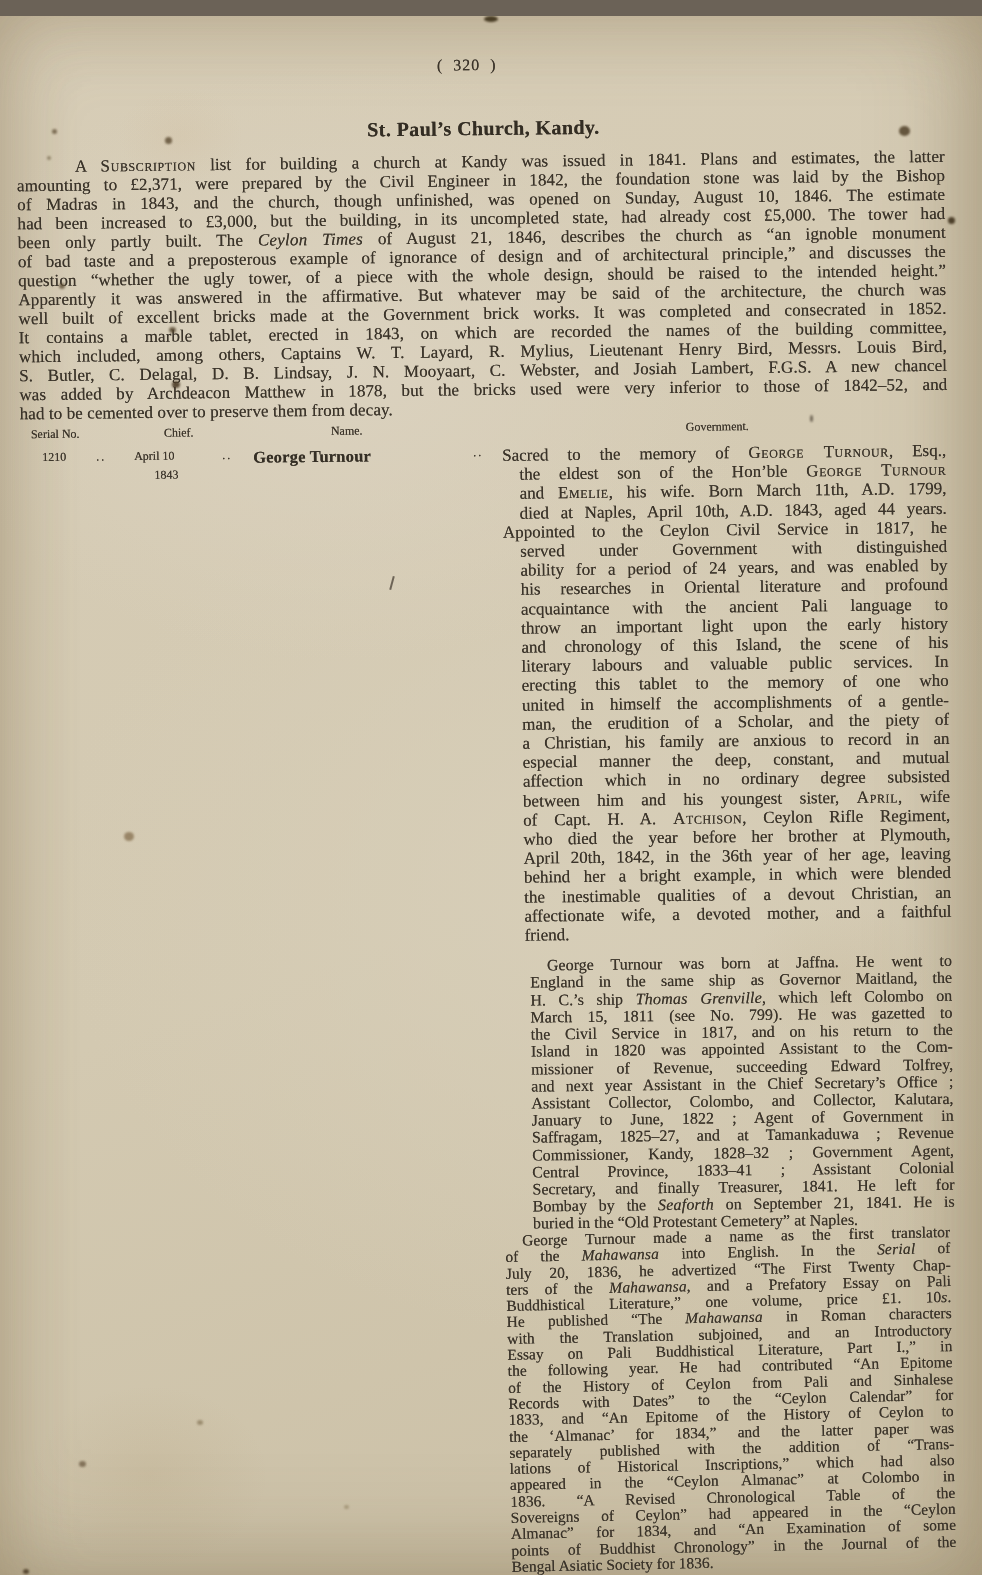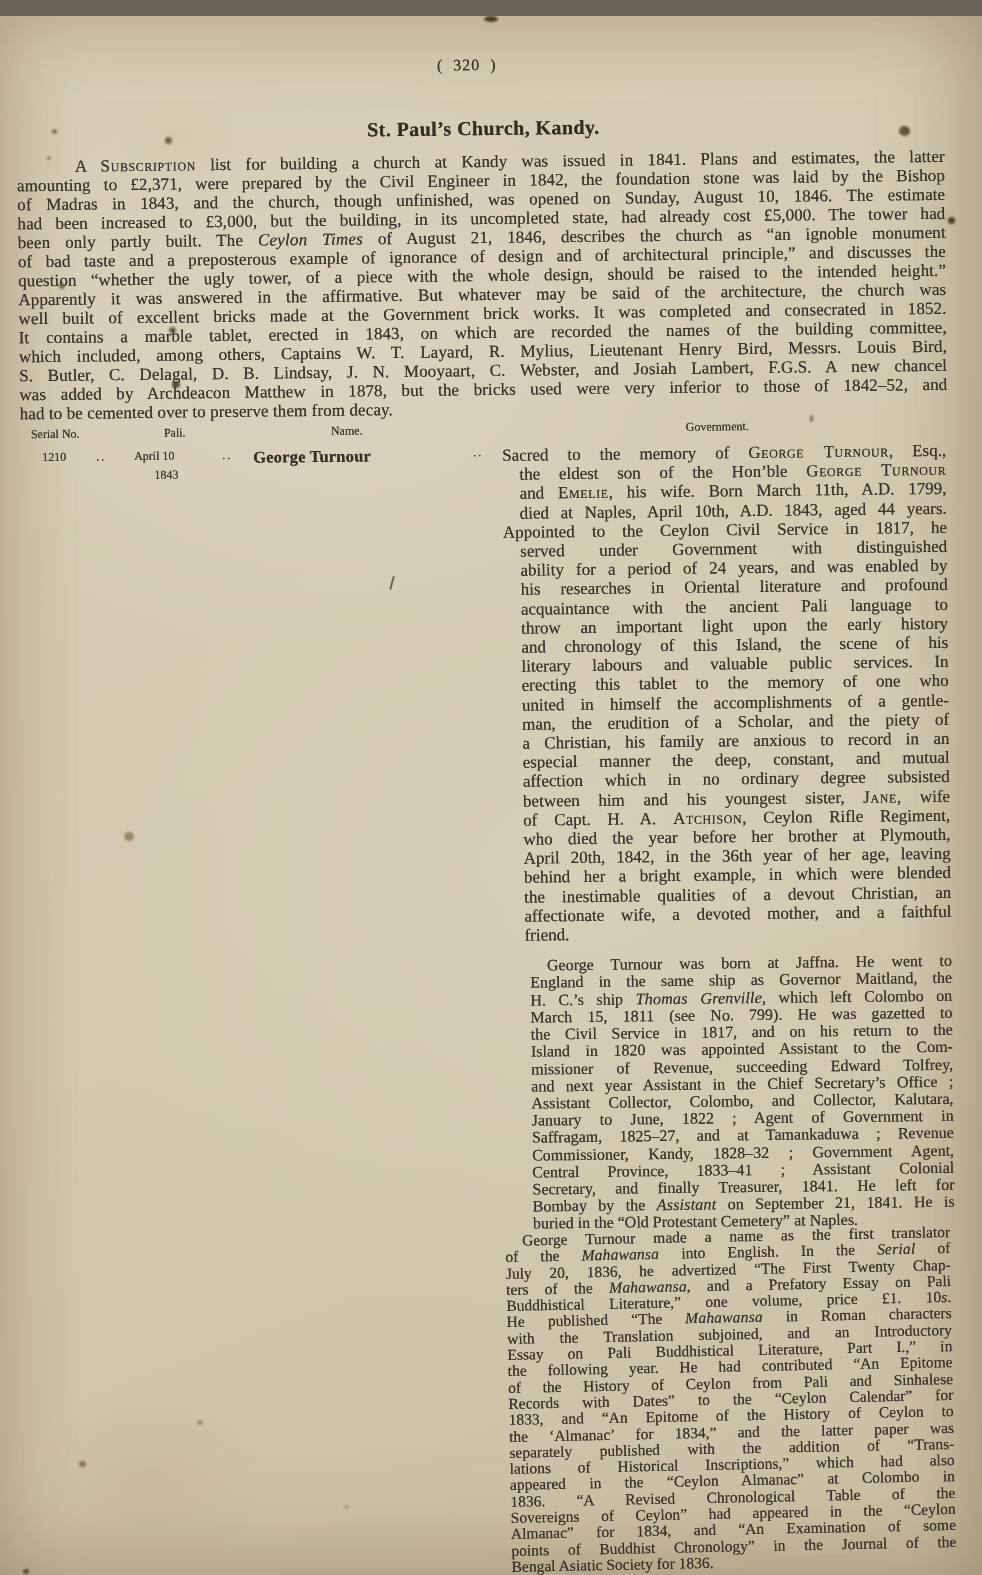--- a/index.html
+++ b/index.html
@@ -69,21 +69,21 @@
         <div class="line">Apparently it was answered in the affirmative.  But whatever may be said of the architecture, the church was</div>
         <div class="line">well built of excellent bricks made at the Government brick works.  It was completed and consecrated in 1852.</div>
         <div class="line">It contains a marble tablet, erected in 1843, on which are recorded the names of the building committee,</div>
         <div class="line">which included, among others, Captains W. T. Layard, R. Mylius, Lieutenant Henry Bird, Messrs. Louis Bird,</div>
         <div class="line">S. Butler, C. Delagal, D. B. Lindsay, J. N. Mooyaart, C. Webster, and Josiah Lambert, F.G.S.  A new chancel</div>
         <div class="line">was added by Archdeacon Matthew in 1878, but the bricks used were very inferior to those of 1842–52, and</div>
         <div class="line">had to be cemented over to preserve them from decay.</div>
       </div>
 
     <div class="th th-serial">Serial No.</div>
-    <div class="th th-date">Pali.</div>
+    <div class="th th-date">Chief.</div>
     <div class="th th-name">Name.</div>
     <div class="th th-insc">Government.</div>
 
     <div class="cell c-serial">1210</div>
     <div class="cell c-sep1 sep">..</div>
     <div class="cell c-date1">April 10</div>
     <div class="cell c-date2">1843</div>
     <div class="cell c-sep2 sep">..</div>
     <div class="cell c-name">George Turnour</div>
     <div class="cell c-sep3 sep">..</div>
@@ -103,21 +103,21 @@
           <div class="line">acquaintance with the ancient Pali language to</div>
           <div class="line">throw an important light upon the early history</div>
           <div class="line">and chronology of this Island, the scene of his</div>
           <div class="line">literary labours and valuable public services.  In</div>
           <div class="line">erecting this tablet to the memory of one who</div>
           <div class="line">united in himself the accomplishments of a gentle-</div>
           <div class="line">man, the erudition of a Scholar, and the piety of</div>
           <div class="line">a Christian, his family are anxious to record in an</div>
           <div class="line">especial manner the deep, constant, and mutual</div>
           <div class="line">affection which in no ordinary degree subsisted</div>
-          <div class="line">between him and his youngest sister, <span class="sc">Jane</span>, wife</div>
+          <div class="line">between him and his youngest sister, <span class="sc">April</span>, wife</div>
           <div class="line">of Capt. H. A. <span class="sc">Atchison</span>, Ceylon Rifle Regiment,</div>
           <div class="line">who died the year before her brother at Plymouth,</div>
           <div class="line">April 20th, 1842, in the 36th year of her age, leaving</div>
           <div class="line">behind her a bright example, in which were blended</div>
           <div class="line">the inestimable qualities of a devout Christian, an</div>
           <div class="line">affectionate wife, a devoted mother, and a faithful</div>
           <div class="line">friend.</div>
         </div>
       <div class="bio bio1 para-end">
           <div class="line">George Turnour was born at Jaffna.  He went to</div>
@@ -127,21 +127,21 @@
           <div class="line">the Civil Service in 1817, and on his return to the</div>
           <div class="line">Island in 1820 was appointed Assistant to the Com-</div>
           <div class="line">missioner of Revenue, succeeding Edward Tolfrey,</div>
           <div class="line">and next year Assistant in the Chief Secretary’s Office ;</div>
           <div class="line">Assistant Collector, Colombo, and Collector, Kalutara,</div>
           <div class="line">January to June, 1822 ; Agent of Government in</div>
           <div class="line">Saffragam, 1825–27, and at Tamankaduwa ; Revenue</div>
           <div class="line">Commissioner, Kandy, 1828–32 ; Government Agent,</div>
           <div class="line">Central Province, 1833–41 ; Assistant Colonial</div>
           <div class="line">Secretary, and finally Treasurer, 1841.  He left for</div>
-          <div class="line">Bombay by the <i>Assistant</i> on September 21, 1841.  He is</div>
+          <div class="line">Bombay by the <i>Seaforth</i> on September 21, 1841.  He is</div>
           <div class="line">buried in the “Old Protestant Cemetery” at Naples.</div>
         </div>
       <div class="bio bio2 para-end">
           <div class="line">George Turnour made a name as the first translator</div>
           <div class="line">of the <i>Mahawansa</i> into English.  In the <i>Serial</i> of</div>
           <div class="line">July 20, 1836, he advertized “The First Twenty Chap-</div>
           <div class="line">ters of the <i>Mahawansa</i>, and a Prefatory Essay on Pali</div>
           <div class="line">Buddhistical Literature,” one volume, price £1. 10<i>s</i>.</div>
           <div class="line">He published “The <i>Mahawansa</i> in Roman characters</div>
           <div class="line">with the Translation subjoined, and an Introductory</div>

